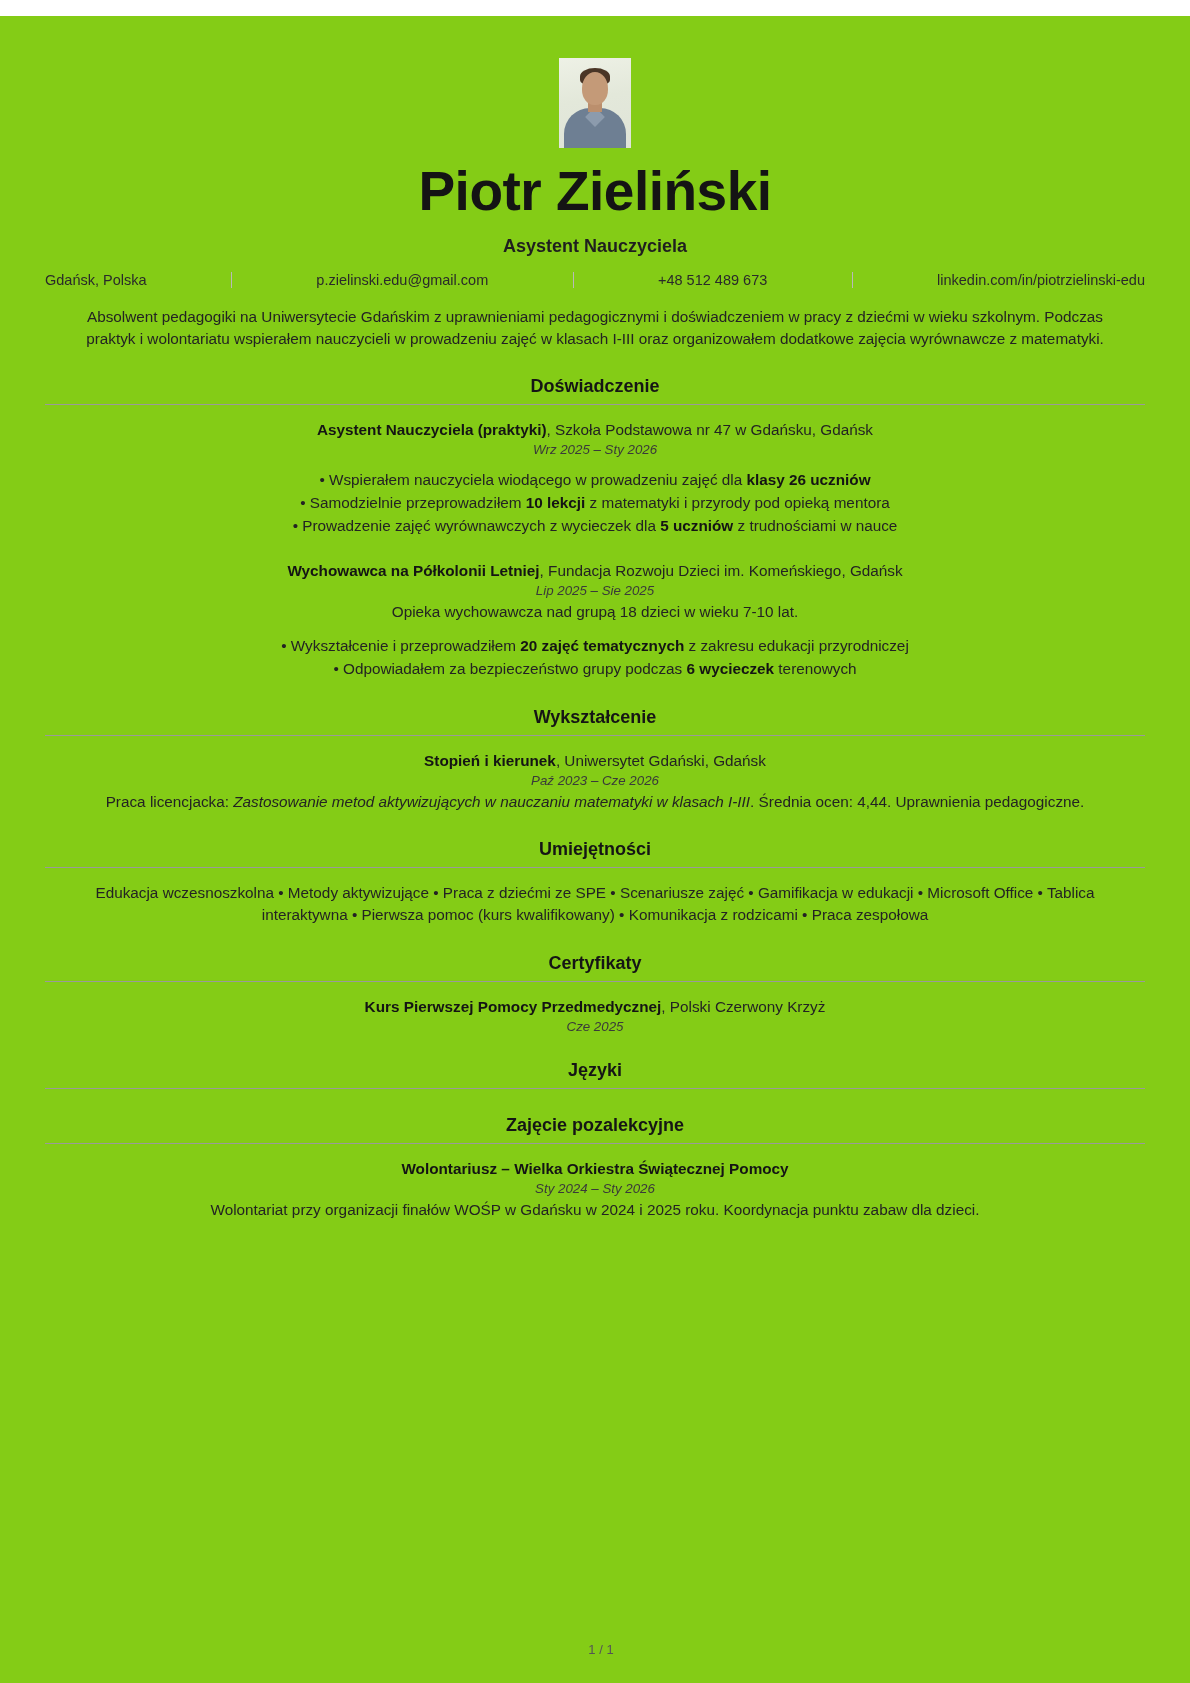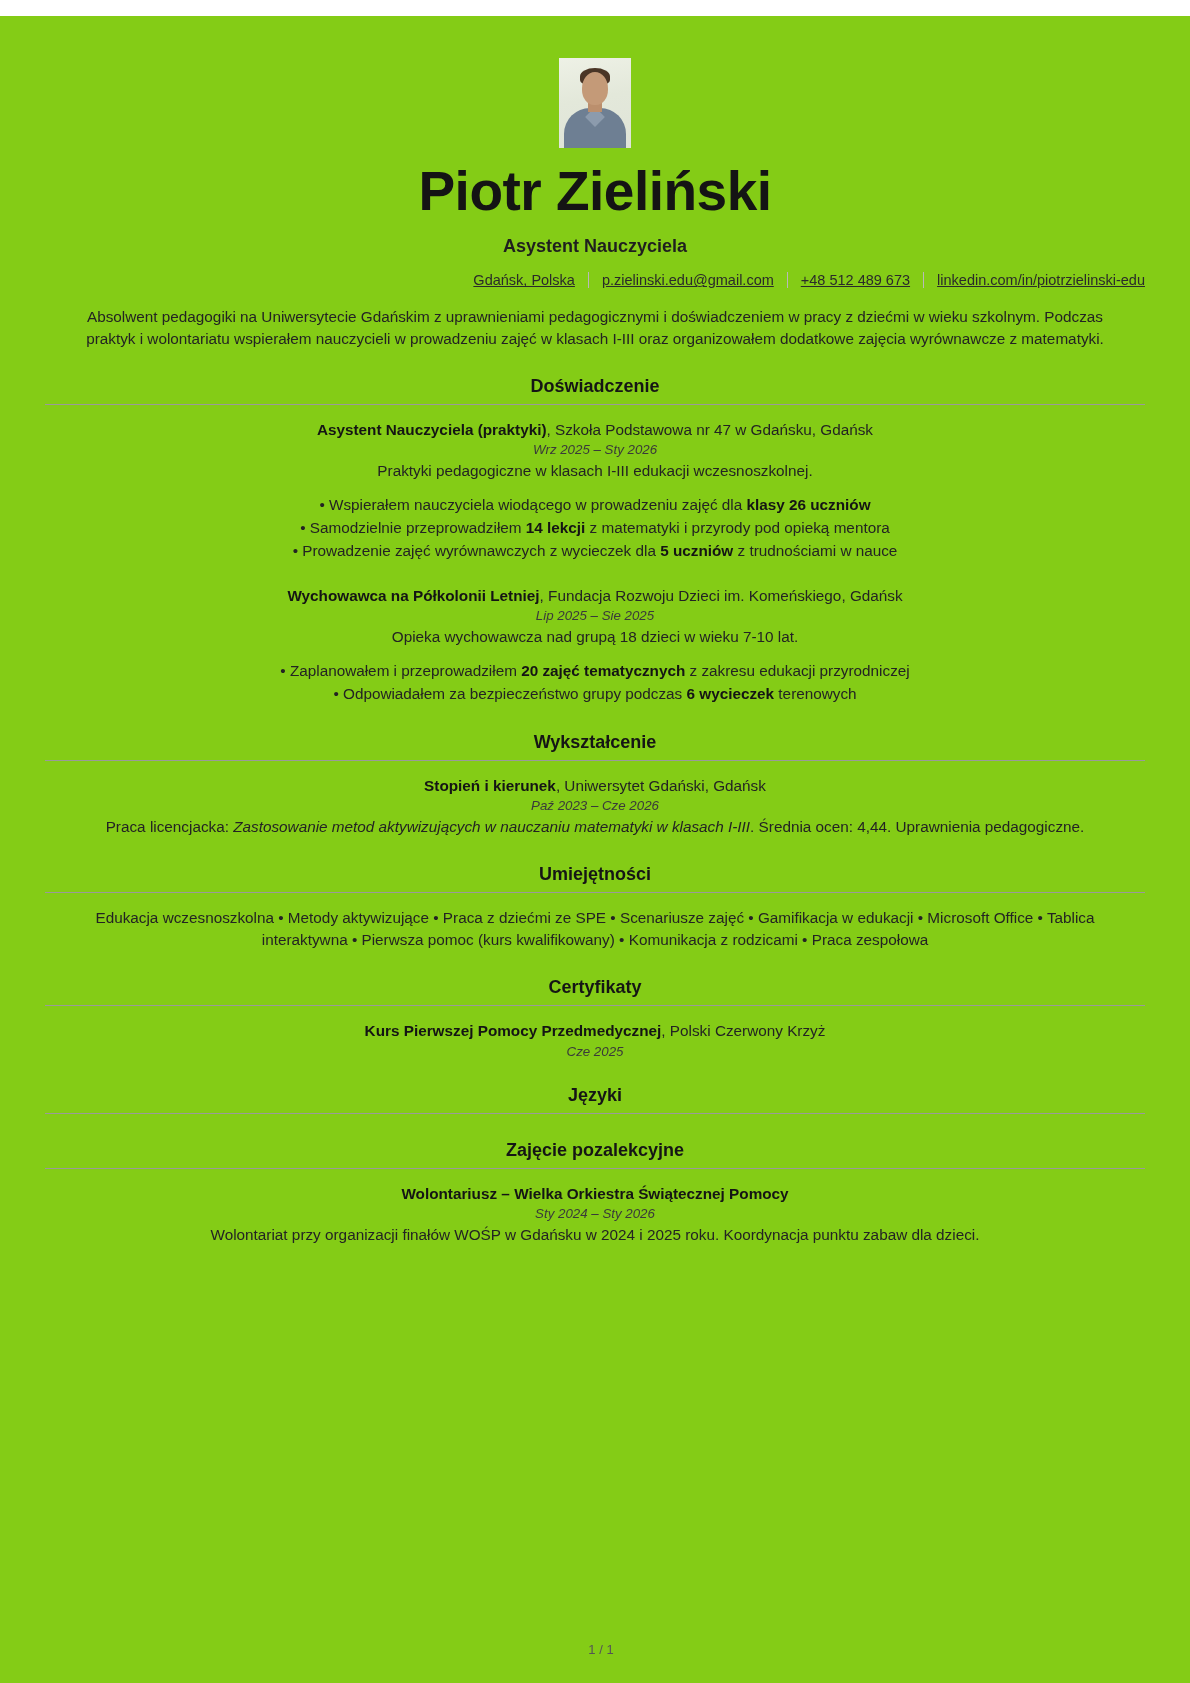--- a/index.html
+++ b/index.html
@@ -98,26 +98,25 @@
   .job-title {
     text-align: center;
     font-size: 18px;
     font-weight: 700;
     margin-top: 15px;
     color: #1f1f1f;
   }
   .contact {
     display: flex;
     flex-wrap: wrap;
-    justify-content: flex-end;
+    justify-content: space-between;
     align-items: center;
     margin-top: 15px;
     font-size: 14.5px;
     color: #2a2a2a;
-    text-decoration: underline;
   }
   .contact .item { white-space: nowrap; }
   .contact .sep {
     display: inline-block;
     width: 1px;
     height: 16px;
     background: #b9b9b9;
     margin: 0 13px;
   }
   .summary {
@@ -239,36 +238,35 @@
 
   <div class="section">
     <div class="section-title">Doświadczenie</div>
     <div class="rule"></div>
 
     <div class="entry">
       <div class="entry-head">
         <b>Asystent Nauczyciela (praktyki)</b><span>, Szkoła Podstawowa nr 47 w Gdańsku, Gdańsk</span>
       </div>
       <div class="entry-date">Wrz 2025 – Sty 2026</div>
-      <div class="entry-desc">Praktyki pedagogiczne w klasach I-III edukacji wczesnoszkolnej.</div>
       <ul class="bullets">
         <li><span>Wspierałem nauczyciela wiodącego w prowadzeniu zajęć dla </span><b>klasy 26 uczniów</b><span></span></li>
-        <li><span>Samodzielnie przeprowadziłem </span><b>14 lekcji</b><span> z matematyki i przyrody pod opieką mentora</span></li>
+        <li><span>Samodzielnie przeprowadziłem </span><b>10 lekcji</b><span> z matematyki i przyrody pod opieką mentora</span></li>
         <li><span>Prowadzenie zajęć wyrównawczych z wycieczek dla </span><b>5 uczniów</b><span> z trudnościami w nauce</span></li>
       </ul>
     </div>
 
     <div class="entry">
       <div class="entry-head">
         <b>Wychowawca na Półkolonii Letniej</b><span>, Fundacja Rozwoju Dzieci im. Komeńskiego, Gdańsk</span>
       </div>
       <div class="entry-date">Lip 2025 – Sie 2025</div>
       <div class="entry-desc">Opieka wychowawcza nad grupą 18 dzieci w wieku 7-10 lat.</div>
       <ul class="bullets">
-        <li><span>Zaplanowałem i przeprowadziłem </span><b>20 zajęć tematycznych</b><span> z zakresu edukacji przyrodniczej</span></li>
+        <li><span>Wykształcenie i przeprowadziłem </span><b>20 zajęć tematycznych</b><span> z zakresu edukacji przyrodniczej</span></li>
         <li><span>Odpowiadałem za bezpieczeństwo grupy podczas </span><b>6 wycieczek</b><span> terenowych</span></li>
       </ul>
     </div>
   </div>
 
   <div class="section">
     <div class="section-title">Wykształcenie</div>
     <div class="rule"></div>
     <div class="entry">
       <div class="entry-head">

